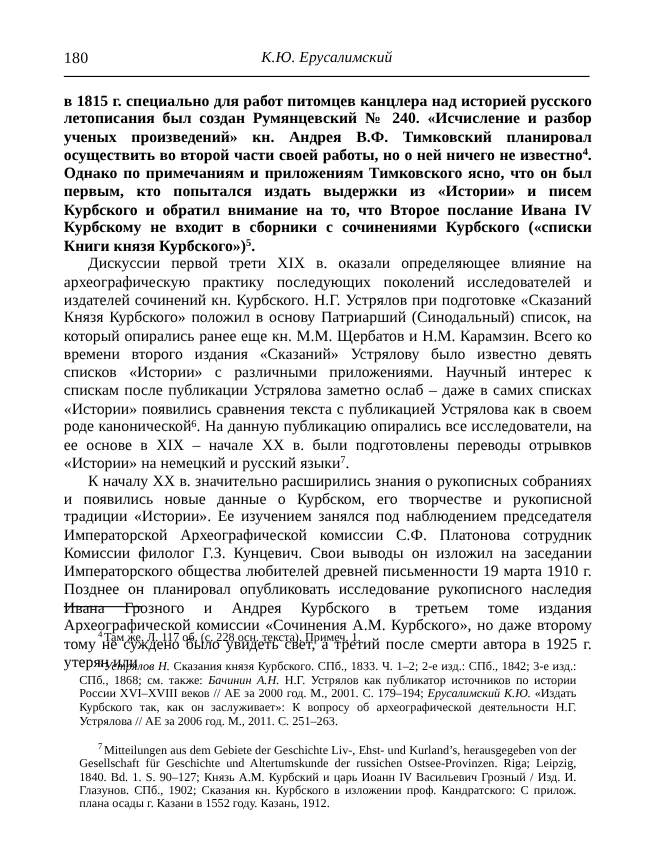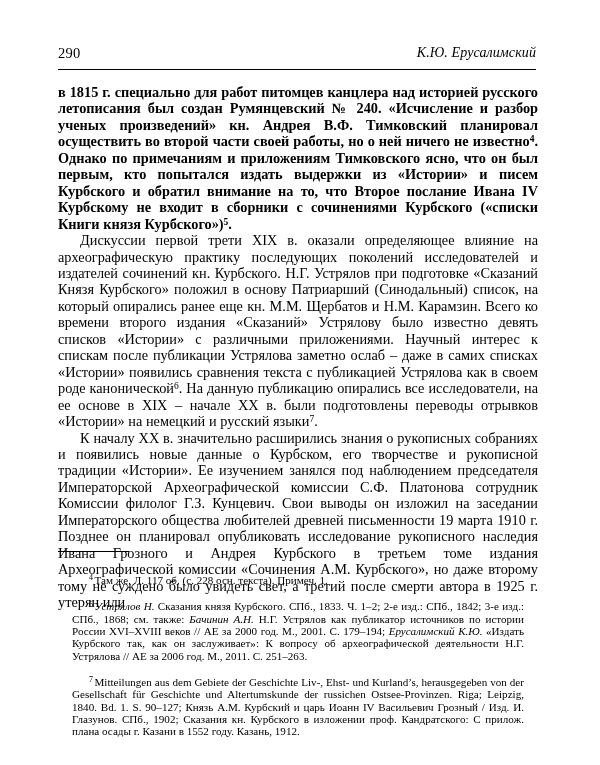--- a/index.html
+++ b/index.html
@@ -36,21 +36,21 @@
     top: 0;
     font-size: 14.5px;
     line-height: 18px;
     letter-spacing: 0.2px;
   }
   .head-title {
     position: absolute;
     left: 0;
     top: 0;
     width: 478px;
-    text-align: right;
+    text-align: center;
     font-style: italic;
     font-size: 14px;
     line-height: 18px;
     letter-spacing: 0.1px;
   }
   .head-rule {
     position: absolute;
     left: 58px;
     top: 69px;
     width: 478px;
@@ -118,21 +118,21 @@
   .it {
     font-style: italic;
   }
 </style>
 </head>
 <body>
 
 <div class="page">
 
   <div class="running-head">
-    <span class="folio">290</span>
+    <span class="folio">180</span>
     <span class="head-title">К.Ю. Ерусалимский</span>
   </div>
   <div class="head-rule"></div>
 
   <div class="body-col">
     <p class="para first"><span>в 1815 г. специально для работ питомцев канцлера над историей русского летописания был создан Румянцевский № 240. «Исчисление и разбор ученых произведений» кн. Андрея В.Ф. Тимковский планировал осуществить во второй части своей работы, но о ней ничего не известно</span><sup>4</sup><span>. Однако по примечаниям и приложениям Тимковского ясно, что он был первым, кто попытался издать выдержки из «Истории» и писем Курбского и обратил внимание на то, что Второе послание Ивана IV Курбскому не входит в сборники с сочинениями Курбского («списки Книги князя Курбского»)</span><sup>5</sup><span>.</span></p>
     <p class="para"><span>Дискуссии первой трети XIX в. оказали определяющее влияние на археографическую практику последующих поколений исследователей и издателей сочинений кн. Курбского. Н.Г. Устрялов при подготовке «Сказаний Князя Курбского» положил в основу Патриарший (Синодальный) список, на который опирались ранее еще кн. М.М. Щербатов и Н.М. Карамзин. Всего ко времени второго издания «Сказаний» Устрялову было известно девять списков «Истории» с различными приложениями. Научный интерес к спискам после публикации Устрялова заметно ослаб – даже в самих списках «Истории» появились сравнения текста с публикацией Устрялова как в своем роде канонической</span><sup>6</sup><span>. На данную публикацию опирались все исследователи, на ее основе в XIX – начале XX в. были подготовлены переводы отрывков «Истории» на немецкий и русский языки</span><sup>7</sup><span>.</span></p>
     <p class="para"><span>К началу XX в. значительно расширились знания о рукописных собраниях и появились новые данные о Курбском, его творчестве и рукописной традиции «Истории». Ее изучением занялся под наблюдением председателя Императорской Археографической комиссии С.Ф. Платонова сотрудник Комиссии филолог Г.З. Кунцевич. Свои выводы он изложил на заседании Императорского общества любителей древней письменности 19 марта 1910 г. Позднее он планировал опубликовать исследование рукописного наследия Ивана Грозного и Андрея Курбского в третьем томе издания Археографической комиссии «Сочинения А.М. Курбского», но даже второму тому не суждено было увидеть свет, а третий после смерти автора в 1925 г. утерян или</span></p>
   </div>
 

